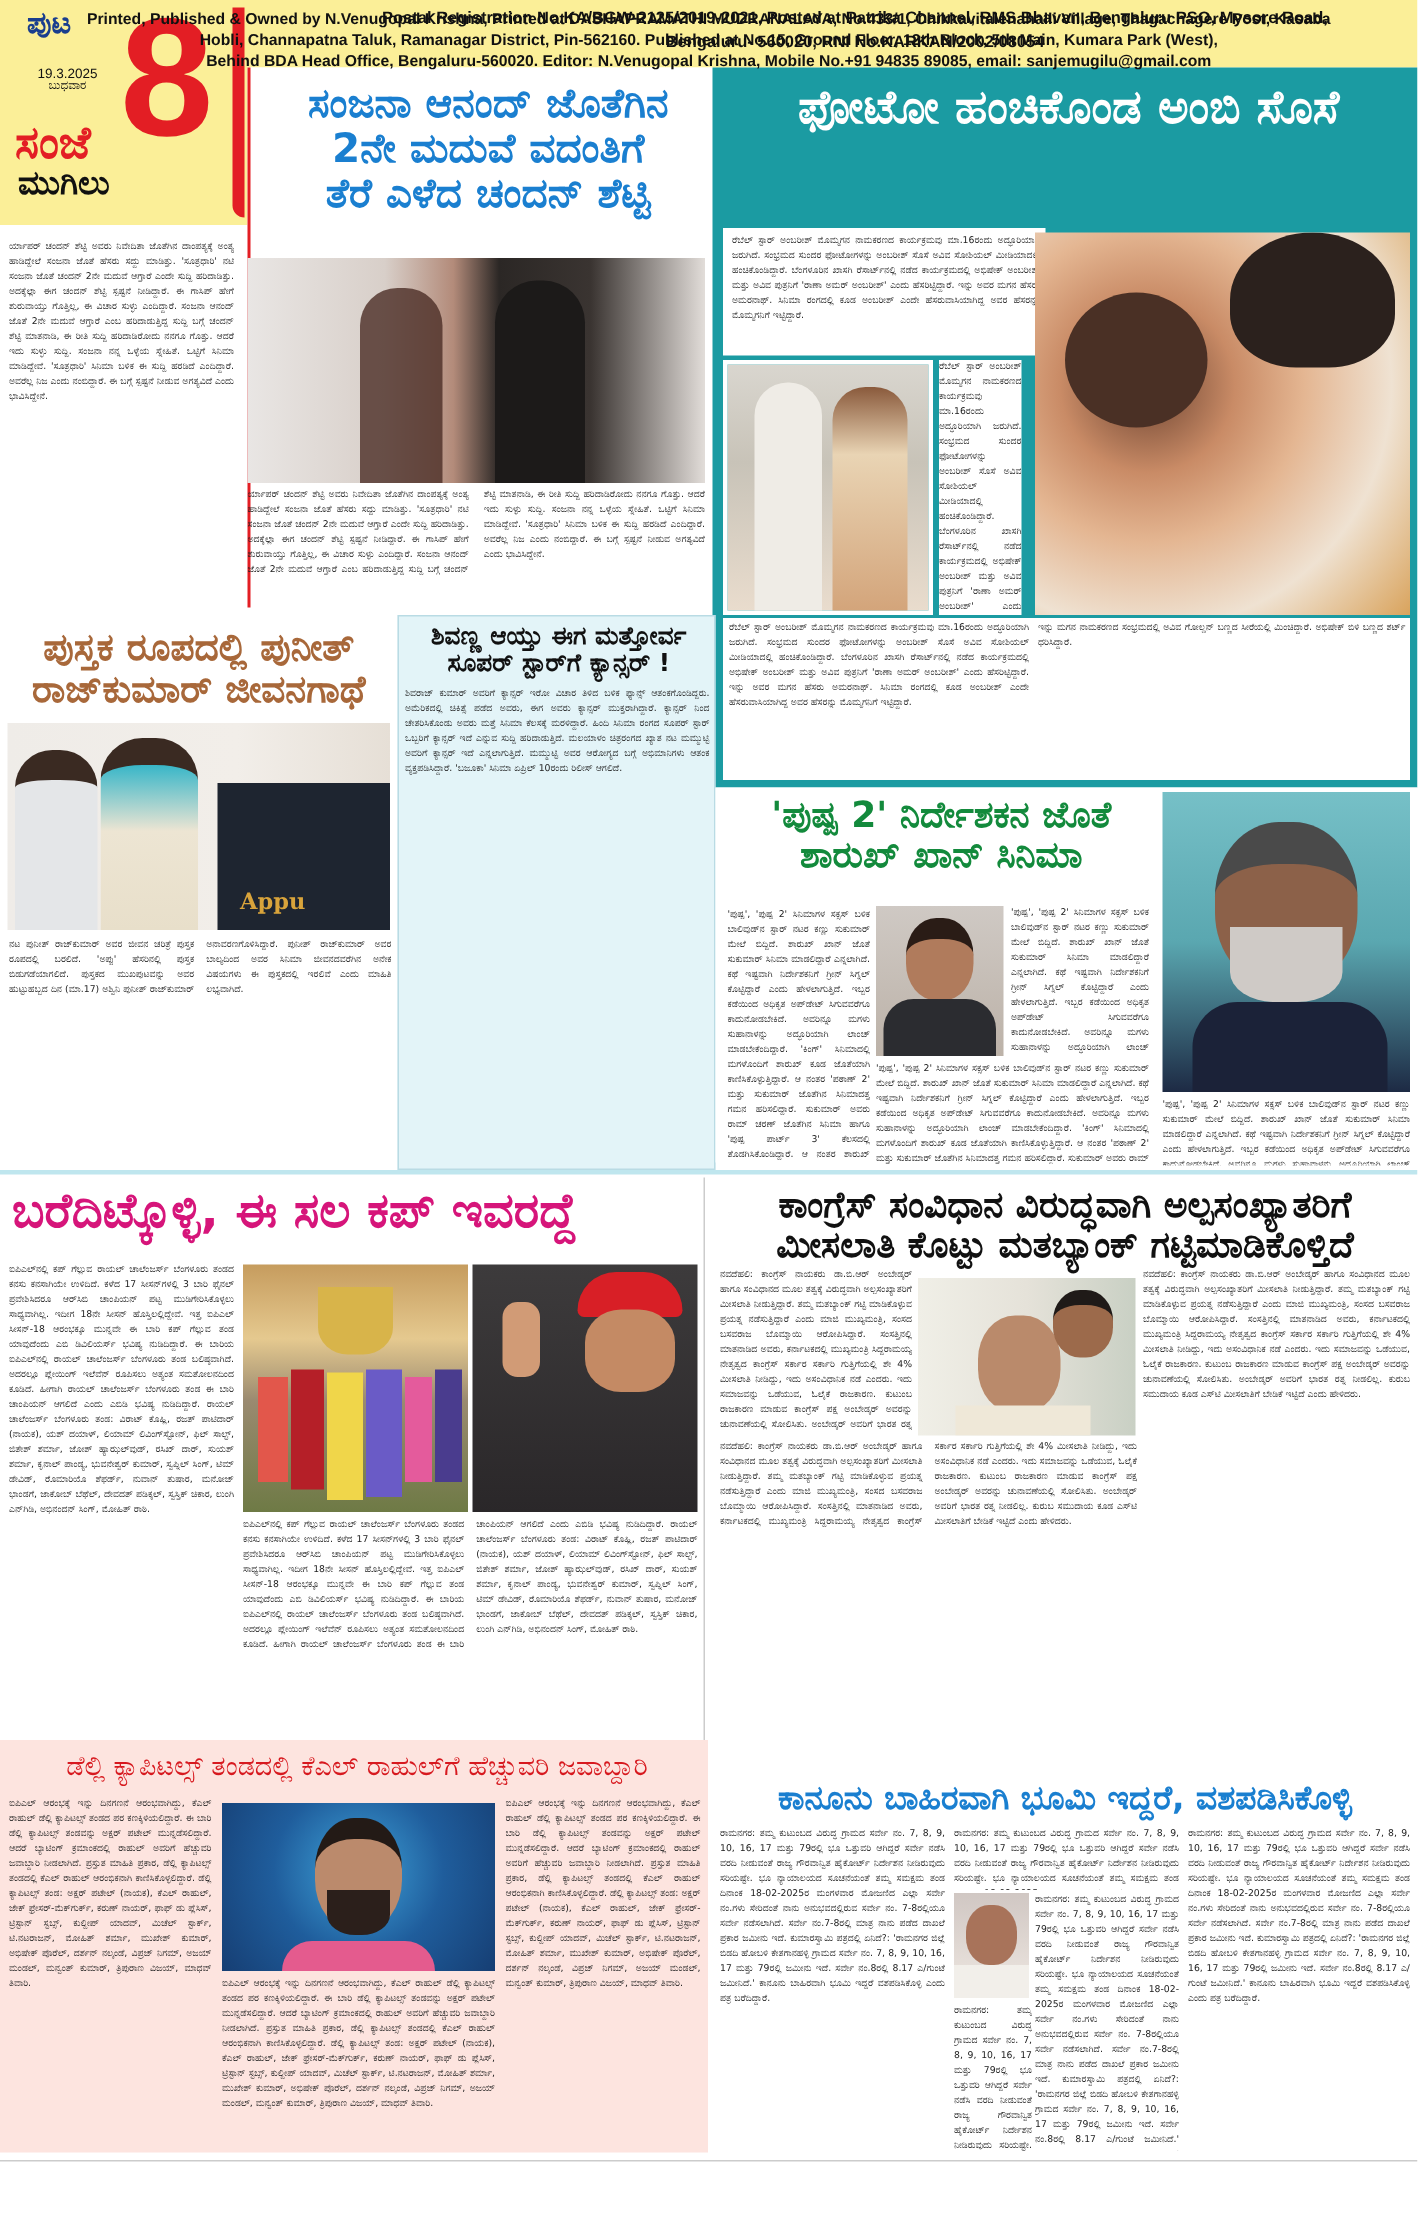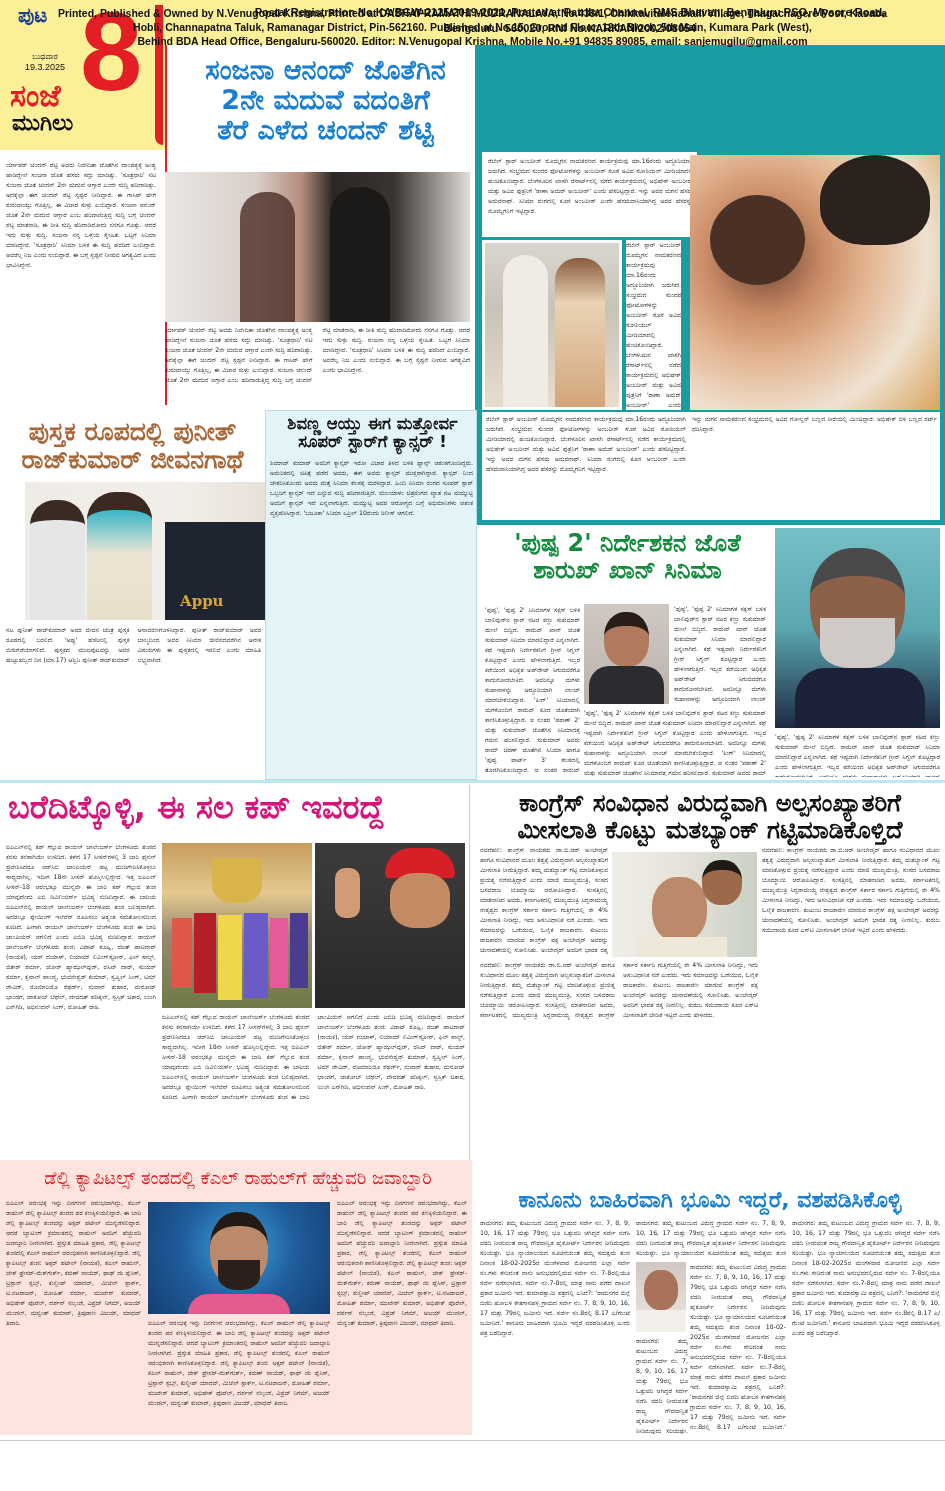--- a/index.html
+++ b/index.html
@@ -8,21 +8,21 @@
   .body-text { font-size: 6.2px; line-height: 10px; color: #222; text-align: justify; overflow: hidden; font-family: "DejaVu Sans", sans-serif; }
   .photo { position: absolute; overflow: hidden; }
   
   #masthead { left: 0; top: 0; width: 945px; height: 45px; background: #fbef98; }
   #masthead-left { left: 0; top: 0; width: 165px; height: 150px; background: #fbef98; }
   #redbar { left: 155px; top: 5px; width: 8px; height: 140px; background: #e31e24; border-radius: 0 0 0 30px; }
   .reg { left: 200px; top: 4px; width: 740px; text-align: center; font-family: "Liberation Sans", sans-serif; font-weight: bold; font-size: 11px; line-height: 16px; color: #111; }
   .puta { left: 18px; top: 3px; font-size: 20px; color: #1a3e8e; font-weight: bold; }
   .pagenum { left: 80px; top: -8px; font-family: "Liberation Sans", sans-serif; font-weight: bold; font-size: 112px; color: #e31e24; line-height: 120px; }
   .day { left: 20px; top: 52px; font-size: 8px; color: #111; text-align:center; width: 50px; }
-  .date { left: 20px; top: 62px; font-size: 9px; color: #111; text-align:center; width: 50px; font-family: "Liberation Sans", sans-serif;}
+  .date { left: 20px; top: 44px; font-size: 9px; color: #111; text-align:center; width: 50px; font-family: "Liberation Sans", sans-serif;}
   .brand1 { left: 10px; top: 78px; font-size: 30px; font-weight: bold; color: #e31e24; }
   .brand2 { left: 12px; top: 110px; font-size: 22px; font-weight: bold; color: #111; }
   .headline { font-weight: bold; line-height: 1.12; }
   
   #sanjana-box { left: 165px; top: 45px; width: 310px; height: 360px; background:#fff; border-left: 2px solid #e31e24;}
   #abhi-box { left: 475px; top: 45px; width: 470px; height: 480px; background: #1b9ba2; }
   #abhi-white { left: 482px; top: 152px; width: 215px; height: 85px; background: #fff; }
   #shiva-box { left: 265px; top: 410px; width: 212px; height: 370px; background: #e3f4f8; border: 1px solid #b9dbe4; }
   #pushpa-box { left: 477px; top: 525px; width: 468px; height: 250px; background: #fff; }
   #ipl-box { left: 0; top: 785px; width: 470px; height: 375px; background:#fff; border-right: 1px solid #ccc;}
@@ -57,41 +57,42 @@
 </div>
 <div class="abs body-text" style="left:6px;top:160px;width:150px;height:245px;">ರ್ಯಾಪರ್ ಚಂದನ್ ಶೆಟ್ಟಿ ಅವರು ನಿವೇದಿತಾ ಜೊತೆಗಿನ ದಾಂಪತ್ಯಕ್ಕೆ ಅಂತ್ಯ ಹಾಡಿದ್ದೇಲೆ ಸಂಜನಾ ಜೊತೆ ಹೆಸರು ಸದ್ದು ಮಾಡಿತ್ತು. 'ಸೂತ್ರಧಾರಿ' ನಟಿ ಸಂಜನಾ ಜೊತೆ ಚಂದನ್ 2ನೇ ಮದುವೆ ಆಗ್ತಾರೆ ಎಂದೇ ಸುದ್ದಿ ಹರಿದಾಡಿತ್ತು. ಅದಕ್ಕೆಲ್ಲಾ ಈಗ ಚಂದನ್ ಶೆಟ್ಟಿ ಸ್ಪಷ್ಟನೆ ನೀಡಿದ್ದಾರೆ. ಈ ಗಾಸಿಪ್ ಹೇಗೆ ಶುರುವಾಯ್ತು ಗೊತ್ತಿಲ್ಲ, ಈ ವಿಚಾರ ಸುಳ್ಳು ಎಂದಿದ್ದಾರೆ. ಸಂಜನಾ ಆನಂದ್ ಜೊತೆ 2ನೇ ಮದುವೆ ಆಗ್ತಾರೆ ಎಂಬ ಹರಿದಾಡುತ್ತಿದ್ದ ಸುದ್ದಿ ಬಗ್ಗೆ ಚಂದನ್ ಶೆಟ್ಟಿ ಮಾತನಾಡಿ, ಈ ರೀತಿ ಸುದ್ದಿ ಹರಿದಾಡಿರೋದು ನನಗೂ ಗೊತ್ತು. ಆದರೆ ಇದು ಸುಳ್ಳು ಸುದ್ದಿ. ಸಂಜನಾ ನನ್ನ ಒಳ್ಳೆಯ ಸ್ನೇಹಿತೆ. ಒಟ್ಟಿಗೆ ಸಿನಿಮಾ ಮಾಡಿದ್ದೇವೆ. 'ಸೂತ್ರಧಾರಿ' ಸಿನಿಮಾ ಬಳಿಕ ಈ ಸುದ್ದಿ ಹರಡಿದೆ ಎಂದಿದ್ದಾರೆ. ಅವರೆಲ್ಲ ನಿಜ ಎಂದು ನಂಬಿದ್ದಾರೆ. ಈ ಬಗ್ಗೆ ಸ್ಪಷ್ಟನೆ ನೀಡುವ ಅಗತ್ಯವಿದೆ ಎಂದು ಭಾವಿಸಿದ್ದೇನೆ.</div>
 <div class="photo" style="left:165px;top:172px;width:305px;height:150px;background:linear-gradient(90deg,#e9e6e4 0%,#d8cfc9 30%,#b38b7a 45%,#2b2725 55%,#3a3431 75%,#e2ddd9 100%);">
   <div class="abs" style="left:75px;top:20px;width:55px;height:130px;border-radius:25px 25px 0 0;background:#4b2d25;opacity:.8;"></div>
   <div class="abs" style="left:165px;top:15px;width:60px;height:135px;border-radius:28px 28px 0 0;background:#1c1a19;"></div>
 </div>
 <div class="abs body-text" style="left:165px;top:325px;width:305px;height:80px;column-count:2;column-gap:10px;">ರ್ಯಾಪರ್ ಚಂದನ್ ಶೆಟ್ಟಿ ಅವರು ನಿವೇದಿತಾ ಜೊತೆಗಿನ ದಾಂಪತ್ಯಕ್ಕೆ ಅಂತ್ಯ ಹಾಡಿದ್ದೇಲೆ ಸಂಜನಾ ಜೊತೆ ಹೆಸರು ಸದ್ದು ಮಾಡಿತ್ತು. 'ಸೂತ್ರಧಾರಿ' ನಟಿ ಸಂಜನಾ ಜೊತೆ ಚಂದನ್ 2ನೇ ಮದುವೆ ಆಗ್ತಾರೆ ಎಂದೇ ಸುದ್ದಿ ಹರಿದಾಡಿತ್ತು. ಅದಕ್ಕೆಲ್ಲಾ ಈಗ ಚಂದನ್ ಶೆಟ್ಟಿ ಸ್ಪಷ್ಟನೆ ನೀಡಿದ್ದಾರೆ. ಈ ಗಾಸಿಪ್ ಹೇಗೆ ಶುರುವಾಯ್ತು ಗೊತ್ತಿಲ್ಲ, ಈ ವಿಚಾರ ಸುಳ್ಳು ಎಂದಿದ್ದಾರೆ. ಸಂಜನಾ ಆನಂದ್ ಜೊತೆ 2ನೇ ಮದುವೆ ಆಗ್ತಾರೆ ಎಂಬ ಹರಿದಾಡುತ್ತಿದ್ದ ಸುದ್ದಿ ಬಗ್ಗೆ ಚಂದನ್ ಶೆಟ್ಟಿ ಮಾತನಾಡಿ, ಈ ರೀತಿ ಸುದ್ದಿ ಹರಿದಾಡಿರೋದು ನನಗೂ ಗೊತ್ತು. ಆದರೆ ಇದು ಸುಳ್ಳು ಸುದ್ದಿ. ಸಂಜನಾ ನನ್ನ ಒಳ್ಳೆಯ ಸ್ನೇಹಿತೆ. ಒಟ್ಟಿಗೆ ಸಿನಿಮಾ ಮಾಡಿದ್ದೇವೆ. 'ಸೂತ್ರಧಾರಿ' ಸಿನಿಮಾ ಬಳಿಕ ಈ ಸುದ್ದಿ ಹರಡಿದೆ ಎಂದಿದ್ದಾರೆ. ಅವರೆಲ್ಲ ನಿಜ ಎಂದು ನಂಬಿದ್ದಾರೆ. ಈ ಬಗ್ಗೆ ಸ್ಪಷ್ಟನೆ ನೀಡುವ ಅಗತ್ಯವಿದೆ ಎಂದು ಭಾವಿಸಿದ್ದೇನೆ.</div>
 
 <div id="abhi-box" class="abs"></div>
 <div class="abs headline" style="left:485px;top:55px;width:455px;font-size:31px;color:#fff;text-align:center;">
+  <div>ಫೋಟೋ ಹಂಚಿಕೊಂಡ ಅಂಬಿ ಸೊಸೆ</div>
 </div>
 <div id="abhi-white" class="abs"></div>
 <div class="abs body-text" style="left:488px;top:156px;width:205px;height:80px;">ರೆಬೆಲ್ ಸ್ಟಾರ್ ಅಂಬರೀಶ್ ಮೊಮ್ಮಗನ ನಾಮಕರಣದ ಕಾರ್ಯಕ್ರಮವು ಮಾ.16ರಂದು ಅದ್ಧೂರಿಯಾಗಿ ಜರುಗಿದೆ. ಸಂಭ್ರಮದ ಸುಂದರ ಫೋಟೋಗಳನ್ನು ಅಂಬರೀಶ್ ಸೊಸೆ ಅವಿವ ಸೋಶಿಯಲ್ ಮೀಡಿಯಾದಲ್ಲಿ ಹಂಚಿಕೊಂಡಿದ್ದಾರೆ. ಬೆಂಗಳೂರಿನ ಖಾಸಗಿ ರೆಸಾರ್ಟ್‌ನಲ್ಲಿ ನಡೆದ ಕಾರ್ಯಕ್ರಮದಲ್ಲಿ ಅಭಿಷೇಕ್ ಅಂಬರೀಶ್ ಮತ್ತು ಅವಿವ ಪುತ್ರನಿಗೆ 'ರಾಣಾ ಅಮರ್ ಅಂಬರೀಶ್' ಎಂದು ಹೆಸರಿಟ್ಟಿದ್ದಾರೆ. ಇನ್ನು ಅವರ ಮಗನ ಹೆಸರು ಅಮರನಾಥ್. ಸಿನಿಮಾ ರಂಗದಲ್ಲಿ ಕೂಡ ಅಂಬರೀಶ್ ಎಂದೇ ಹೆಸರುವಾಸಿಯಾಗಿದ್ದ ಅವರ ಹೆಸರನ್ನು ಮೊಮ್ಮಗನಿಗೆ ಇಟ್ಟಿದ್ದಾರೆ.</div>
 <div class="photo" style="left:482px;top:240px;width:140px;height:170px;background:linear-gradient(180deg,#d9d6cf 0%,#c8c3b8 40%,#e9dccd 100%);border:3px solid #fff;">
   <div class="abs" style="left:18px;top:12px;width:45px;height:155px;border-radius:22px 22px 0 0;background:#efece6;"></div>
   <div class="abs" style="left:70px;top:15px;width:50px;height:150px;border-radius:22px 22px 0 0;background:linear-gradient(180deg,#8a5a3c 0%,#e9d4b4 30%,#d3a47a 100%);"></div>
 </div>
 <div class="abs body-text" style="left:626px;top:240px;width:55px;height:170px;background:#fff;color:#222;">ರೆಬೆಲ್ ಸ್ಟಾರ್ ಅಂಬರೀಶ್ ಮೊಮ್ಮಗನ ನಾಮಕರಣದ ಕಾರ್ಯಕ್ರಮವು ಮಾ.16ರಂದು ಅದ್ಧೂರಿಯಾಗಿ ಜರುಗಿದೆ. ಸಂಭ್ರಮದ ಸುಂದರ ಫೋಟೋಗಳನ್ನು ಅಂಬರೀಶ್ ಸೊಸೆ ಅವಿವ ಸೋಶಿಯಲ್ ಮೀಡಿಯಾದಲ್ಲಿ ಹಂಚಿಕೊಂಡಿದ್ದಾರೆ. ಬೆಂಗಳೂರಿನ ಖಾಸಗಿ ರೆಸಾರ್ಟ್‌ನಲ್ಲಿ ನಡೆದ ಕಾರ್ಯಕ್ರಮದಲ್ಲಿ ಅಭಿಷೇಕ್ ಅಂಬರೀಶ್ ಮತ್ತು ಅವಿವ ಪುತ್ರನಿಗೆ 'ರಾಣಾ ಅಮರ್ ಅಂಬರೀಶ್' ಎಂದು ಹೆಸರಿಟ್ಟಿದ್ದಾರೆ. ಇನ್ನು ಅವರ ಮಗನ ಹೆಸರು ಅಮರನಾಥ್. ಸಿನಿಮಾ ರಂಗದಲ್ಲಿ ಕೂಡ ಅಂಬರೀಶ್ ಎಂದೇ ಹೆಸರುವಾಸಿಯಾಗಿದ್ದ ಅವರ ಹೆಸರನ್ನು ಮೊಮ್ಮಗನಿಗೆ ಇಟ್ಟಿದ್ದಾರೆ.</div>
 <div class="photo" style="left:690px;top:155px;width:250px;height:255px;background:radial-gradient(circle at 30% 40%,#6b4230 0%,#c98b66 25%,#e4b692 45%,#efe2d2 70%,#d9a35c 100%);">
   <div class="abs" style="left:130px;top:0;width:110px;height:90px;border-radius:50% 50% 40% 40%;background:#2b211d;"></div>
   <div class="abs" style="left:20px;top:40px;width:95px;height:90px;border-radius:50%;background:#4a3025;"></div>
 </div>
 <div class="abs" style="left:482px;top:412px;width:458px;height:108px;background:#fff;"></div>
 <div class="abs body-text" style="left:486px;top:414px;width:200px;height:104px;">ರೆಬೆಲ್ ಸ್ಟಾರ್ ಅಂಬರೀಶ್ ಮೊಮ್ಮಗನ ನಾಮಕರಣದ ಕಾರ್ಯಕ್ರಮವು ಮಾ.16ರಂದು ಅದ್ಧೂರಿಯಾಗಿ ಜರುಗಿದೆ. ಸಂಭ್ರಮದ ಸುಂದರ ಫೋಟೋಗಳನ್ನು ಅಂಬರೀಶ್ ಸೊಸೆ ಅವಿವ ಸೋಶಿಯಲ್ ಮೀಡಿಯಾದಲ್ಲಿ ಹಂಚಿಕೊಂಡಿದ್ದಾರೆ. ಬೆಂಗಳೂರಿನ ಖಾಸಗಿ ರೆಸಾರ್ಟ್‌ನಲ್ಲಿ ನಡೆದ ಕಾರ್ಯಕ್ರಮದಲ್ಲಿ ಅಭಿಷೇಕ್ ಅಂಬರೀಶ್ ಮತ್ತು ಅವಿವ ಪುತ್ರನಿಗೆ 'ರಾಣಾ ಅಮರ್ ಅಂಬರೀಶ್' ಎಂದು ಹೆಸರಿಟ್ಟಿದ್ದಾರೆ. ಇನ್ನು ಅವರ ಮಗನ ಹೆಸರು ಅಮರನಾಥ್. ಸಿನಿಮಾ ರಂಗದಲ್ಲಿ ಕೂಡ ಅಂಬರೀಶ್ ಎಂದೇ ಹೆಸರುವಾಸಿಯಾಗಿದ್ದ ಅವರ ಹೆಸರನ್ನು ಮೊಮ್ಮಗನಿಗೆ ಇಟ್ಟಿದ್ದಾರೆ.</div>
 <div class="abs body-text" style="left:692px;top:414px;width:245px;height:104px;">ಇನ್ನು ಮಗನ ನಾಮಕರಣದ ಸಂಭ್ರಮದಲ್ಲಿ ಅವಿವ ಗೋಲ್ಡನ್ ಬಣ್ಣದ ಸೀರೆಯಲ್ಲಿ ಮಿಂಚಿದ್ದಾರೆ. ಅಭಿಷೇಕ್ ಬಿಳಿ ಬಣ್ಣದ ಶರ್ಟ್ ಧರಿಸಿದ್ದಾರೆ.</div>
 
 <div class="abs headline" style="left:5px;top:418px;width:255px;font-size:25px;color:#a8683a;text-align:center;">
   <div>ಪುಸ್ತಕ ರೂಪದಲ್ಲಿ ಪುನೀತ್</div>
   <div>ರಾಜ್‌ಕುಮಾರ್ ಜೀವನಗಾಥೆ</div>
 </div>
-<div class="photo" style="left:5px;top:482px;width:255px;height:138px;background:linear-gradient(90deg,#efece8 0%,#f2eee9 60%,#e6dfd6 100%);margin-left:20px;">
+<div class="photo" style="left:5px;top:482px;width:255px;height:138px;background:linear-gradient(90deg,#efece8 0%,#f2eee9 60%,#e6dfd6 100%);">
   <div class="abs" style="left:5px;top:18px;width:55px;height:120px;border-radius:25px 25px 0 0;background:#e4e6e8;border-top:20px solid #3a2a22;"></div>
   <div class="abs" style="left:62px;top:10px;width:65px;height:128px;border-radius:28px 28px 0 0;background:linear-gradient(180deg,#38b6c8 0%,#ede5d3 40%,#e8dfca 100%);border-top:18px solid #3a2a22;"></div>
   <div class="abs" style="left:140px;top:40px;width:115px;height:98px;background:#1e2530;">
     <div class="abs" style="left:15px;top:70px;font-family:'DejaVu Serif',serif;font-size:15px;font-weight:bold;color:#d9a43b;">Appu</div>
   </div>
 </div>
 <div class="abs body-text" style="left:6px;top:625px;width:255px;height:155px;column-count:2;column-gap:8px;">ನಟ ಪುನೀತ್ ರಾಜ್‌ಕುಮಾರ್ ಅವರ ಜೀವನ ಚರಿತ್ರೆ ಪುಸ್ತಕ ರೂಪದಲ್ಲಿ ಬರಲಿದೆ. 'ಅಪ್ಪು' ಹೆಸರಿನಲ್ಲಿ ಪುಸ್ತಕ ಬಿಡುಗಡೆಯಾಗಲಿದೆ. ಪುಸ್ತಕದ ಮುಖಪುಟವನ್ನು ಅವರ ಹುಟ್ಟುಹಬ್ಬದ ದಿನ (ಮಾ.17) ಅಶ್ವಿನಿ ಪುನೀತ್ ರಾಜ್‌ಕುಮಾರ್ ಅನಾವರಣಗೊಳಿಸಿದ್ದಾರೆ. ಪುನೀತ್ ರಾಜ್‌ಕುಮಾರ್ ಅವರ ಬಾಲ್ಯದಿಂದ ಅವರ ಸಿನಿಮಾ ಜೀವನದವರೆಗಿನ ಅನೇಕ ವಿಷಯಗಳು ಈ ಪುಸ್ತಕದಲ್ಲಿ ಇರಲಿವೆ ಎಂದು ಮಾಹಿತಿ ಲಭ್ಯವಾಗಿದೆ.</div>
 
 <div id="shiva-box" class="abs"></div>
 <div class="abs headline" style="left:270px;top:415px;width:205px;font-size:16.5px;color:#111;text-align:center;">

